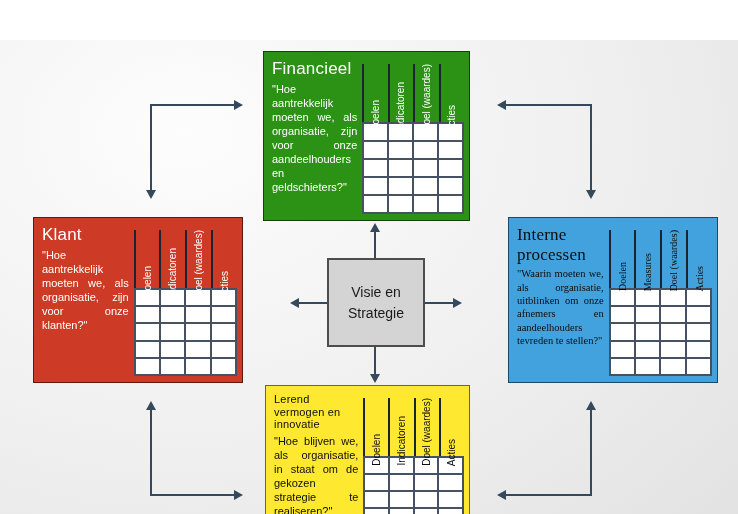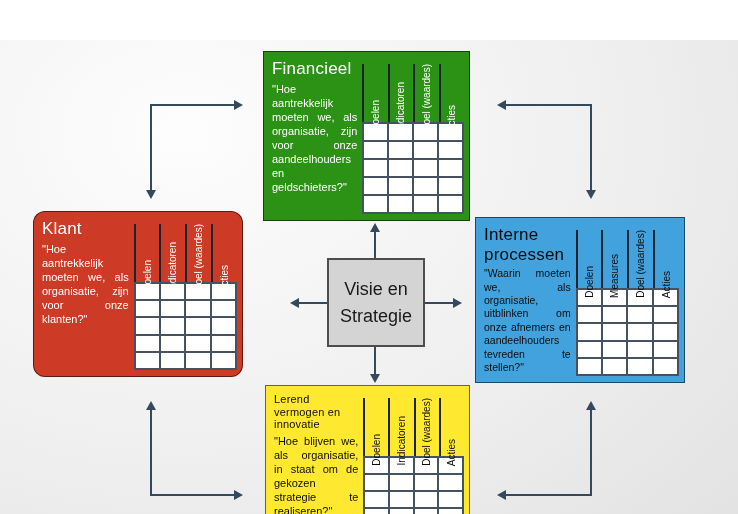--- a/index.html
+++ b/index.html
@@ -54,21 +54,21 @@
     flex:1;display:grid;grid-template-columns:repeat(4,1fr);
     grid-auto-rows:1fr;gap:2px;background:var(--grid);
     border:2px solid var(--grid);
   }
   .td{background:#ffffff;}
   
   .center-box{
     position:absolute;left:327px;top:218px;width:98px;height:89px;
     background:var(--center-bg);border:2px solid var(--center-border);
     display:flex;align-items:center;justify-content:center;
-    text-align:center;font-size:18px;color:#1a1a1a;line-height:1.45;
+    text-align:center;font-size:14px;color:#1a1a1a;line-height:1.45;
   }
   .center-box span{display:block;max-width:72px;}
   
   .ln{position:absolute;background:var(--arrow);}
   .arr{position:absolute;width:0;height:0;}
   .arr.up{border-left:5px solid transparent;border-right:5px solid transparent;border-bottom:9px solid var(--arrow);}
   .arr.down{border-left:5px solid transparent;border-right:5px solid transparent;border-top:9px solid var(--arrow);}
   .arr.left{border-top:5px solid transparent;border-bottom:5px solid transparent;border-right:9px solid var(--arrow);}
   .arr.right{border-top:5px solid transparent;border-bottom:5px solid transparent;border-left:9px solid var(--arrow);}
 </style>
@@ -115,21 +115,21 @@
           <div class="td"></div>
           <div class="td"></div>
           <div class="td"></div>
           <div class="td"></div>
           <div class="td"></div>
           <div class="td"></div>
         </div>
     </div>
   </div>
 
-  <div class="panel panel-klant" style="left: 33px; top: 171px; width: 210px; height: 166px; background: rgb(205, 58, 37); color: rgb(255, 255, 255); border-radius: 12px;">
+  <div class="panel panel-klant" style="left: 33px; top: 177px; width: 210px; height: 166px; background: rgb(205, 58, 37); color: rgb(255, 255, 255);">
     <div class="panel-text">
       <div class="panel-title">Klant</div>
       <div class="panel-question">"Hoe aantrekkelijk moeten we, als organisatie, zijn voor onze klanten?"</div>
     </div>
     <div class="panel-table">
       <div class="thead">
         <div class="th">
             <span>Doelen</span>
           </div>
         <div class="th">
@@ -160,21 +160,21 @@
           <div class="td"></div>
           <div class="td"></div>
           <div class="td"></div>
           <div class="td"></div>
           <div class="td"></div>
           <div class="td"></div>
         </div>
     </div>
   </div>
 
-  <div class="panel panel-interne" style="left: 475px; top: 177px; width: 210px; height: 166px; background: rgb(66, 162, 222); color: rgb(13, 13, 13);">
+  <div class="panel panel-interne" style="left: 508px; top: 177px; width: 210px; height: 166px; background: rgb(66, 162, 222); color: rgb(13, 13, 13); font-family: Liberation Serif, serif;">
     <div class="panel-text">
       <div class="panel-title">Interne processen</div>
       <div class="panel-question" style="font-size:10.5px">"Waarin moeten we, als organisatie, uitblinken om onze afnemers en aandeelhouders tevreden te stellen?"</div>
     </div>
     <div class="panel-table">
       <div class="thead">
         <div class="th">
             <span>Doelen</span>
           </div>
         <div class="th">

